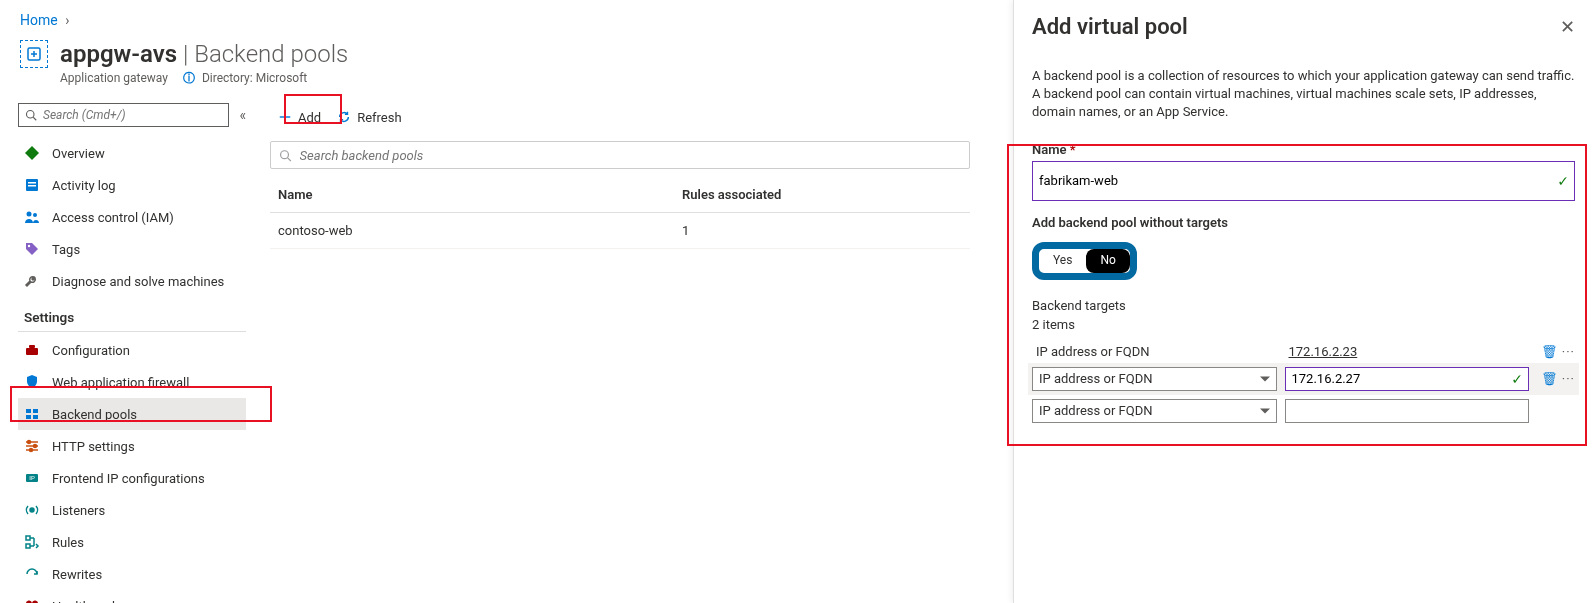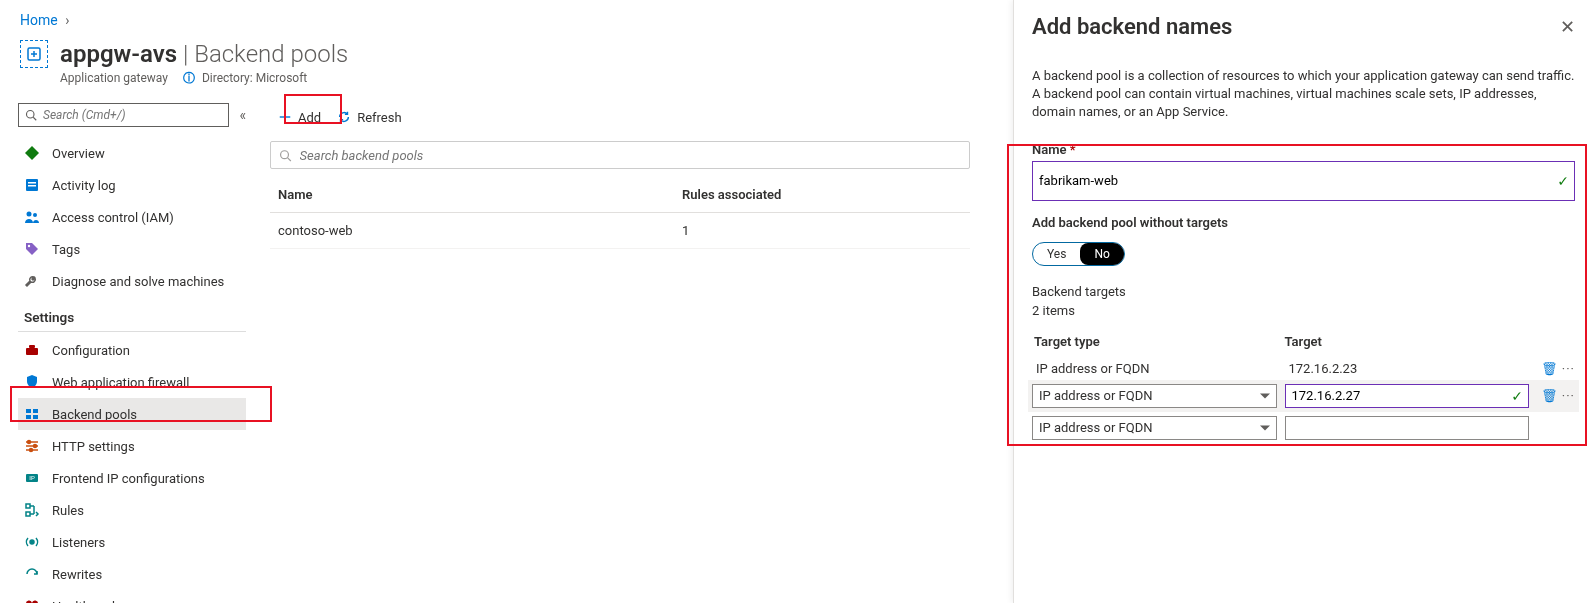--- a/index.html
+++ b/index.html
@@ -67,30 +67,30 @@
   .panel-title { font-size: 22px; font-weight: 600; }
   .panel-close { font-size: 18px; cursor: pointer; color: #605e5c; }
   .panel-desc { font-size: 13px; color: #323130; margin-bottom: 20px; line-height: 1.4; }
   .field-label { font-size: 13px; font-weight: 600; margin-bottom: 4px; }
   .req-star { color: #a80000; }
   .field-in { width: 100%; border: 1px solid #605e5c; height: 40px; padding: 0 6px; font-size: 13px; outline: none; }
   .field-in.valid { border-color: #6b2fb5; }
   .field-wrap { position: relative; margin-bottom: 14px; }
   .field-check { position: absolute; right: 6px; top: 50%; transform: translateY(-50%); color: #107c10; font-size: 14px; }
 
-  .toggle { display: inline-flex; border: 1px solid #0369a1; border-radius: 12px; overflow: hidden; height: 24px; }
+  .toggle { display: inline-flex; border: 7px solid #0369a1; border-radius: 12px; overflow: hidden; height: 38px; }
   .toggle span { padding: 2px 14px; font-size: 12px; line-height: 18px; cursor: pointer; }
   .toggle .on  { background: #000000; color: #fff; border-radius: 8px; }
 
   .targets-head { display: flex; font-weight: 600; padding: 8px 2px; }
   .targets-head .tt { flex: 1; }
   .targets-head .tv { flex: 1; }
   .target-row { display: flex; align-items: center; padding: 4px 0; gap: 8px; }
   .target-row .tt { flex: 1; }
-  .target-row .tv { flex: 1; }
+  .target-row .tv { flex: 1; text-decoration: underline; }
   .sel { width: 100%; border: 1px solid #8a8886; height: 24px; padding: 0 22px 0 6px; font-size: 13px; background: #fff; position: relative; display: flex; align-items: center; }
   .sel::after { content: ""; position: absolute; right: 6px; top: 50%; width: 0; height: 0; border-left: 5px solid transparent; border-right: 5px solid transparent; border-top: 5px solid #605e5c; transform: translateY(-50%); }
   .txt { width: 100%; border: 1px solid #8a8886; height: 24px; padding: 0 6px; font-size: 13px; outline: none; }
   .txt.valid { border-color: #6b2fb5; }
   .target-actions { width: 38px; display: flex; align-items: center; gap: 4px; justify-content: flex-end; }
   .trash { color: #0078d4; cursor: pointer; }
   .more  { color: #605e5c; cursor: pointer; letter-spacing: 1px; }
   .editing-row { background: #f3f2f1; padding: 4px 4px; margin: 0 -4px; }
   .static-txt { padding-left: 4px; }
 
@@ -240,38 +240,38 @@
             <svg viewBox="0 0 16 16" fill="currentColor">
               <rect x="2" y="4" width="12" height="8" rx="1"></rect>
               <text x="8" y="10" text-anchor="middle" font-size="6" fill="#fff">IP</text>
             </svg>
           </span>
           <span>Frontend IP configurations</span>
         </div>
         <div class="menu-item">
           <span class="mi-icon ic-teal">
             <svg viewBox="0 0 16 16" fill="none" stroke="currentColor" stroke-width="1.5">
+              <circle cx="8" cy="8" r="2" fill="currentColor"></circle>
+              <path d="M4 4a6 6 0 0 0 0 8M12 4a6 6 0 0 1 0 8"></path>
+            </svg>
+          </span>
+          <span>Listeners</span>
+        </div>
+        <div class="menu-item">
+          <span class="mi-icon ic-teal">
+            <svg viewBox="0 0 16 16" fill="none" stroke="currentColor" stroke-width="1.5">
               <rect x="2" y="2" width="4" height="4"></rect>
               <rect x="2" y="10" width="4" height="4"></rect>
               <line x1="6" y1="4" x2="10" y2="4"></line>
               <line x1="10" y1="4" x2="10" y2="12"></line>
               <line x1="10" y1="12" x2="6" y2="12"></line>
               <polyline points="12 10 14 12 12 14"></polyline>
             </svg>
           </span>
           <span>Rules</span>
-        </div>
-        <div class="menu-item">
-          <span class="mi-icon ic-teal">
-            <svg viewBox="0 0 16 16" fill="none" stroke="currentColor" stroke-width="1.5">
-              <circle cx="8" cy="8" r="2" fill="currentColor"></circle>
-              <path d="M4 4a6 6 0 0 0 0 8M12 4a6 6 0 0 1 0 8"></path>
-            </svg>
-          </span>
-          <span>Listeners</span>
         </div>
         <div class="menu-item">
           <span class="mi-icon ic-teal">
             <svg viewBox="0 0 16 16" fill="none" stroke="currentColor" stroke-width="1.5">
               <path d="M3 8a5 5 0 0 1 10 0"></path>
               <polyline points="13 5 13 8 10 8"></polyline>
             </svg>
           </span>
           <span>Rewrites</span>
         </div>
@@ -324,21 +324,21 @@
             <div class="c-name">contoso-web</div>
             <div class="c-rules">1</div>
           </div>
         </div>
     </div>
   </div>
 </div>
 
 <div class="panel">
   <div class="panel-title-row">
-    <div class="panel-title">Add backend names</div>
+    <div class="panel-title">Add virtual pool</div>
     <div class="panel-close">✕</div>
   </div>
   <div class="panel-desc">A backend pool is a collection of resources to which your application gateway can send traffic. A backend pool can contain virtual machines, virtual machines scale sets, IP addresses, domain names, or an App Service.</div>
 
   <div class="field-label">
     <span>Name</span> <span class="req-star">*</span>
   </div>
   <div class="field-wrap">
     <input class="field-in valid" value="fabrikam-web" style="">
     <span class="field-check">✓</span>
@@ -346,25 +346,20 @@
 
   <div class="field-label" style="font-weight:600;margin-bottom:12px;">Add backend pool without targets</div>
   <div class="toggle" style="margin-bottom:18px;">
     <span>Yes</span>
     <span class="on">No</span>
   </div>
 
   <div style="margin-bottom:4px;">Backend targets</div>
   <div style="margin-bottom:8px;">2 items</div>
 
-  <div class="targets-head">
-    <div class="tt">Target type</div>
-    <div class="tv">Target</div>
-    <div style="width:38px"></div>
-  </div>
   <div id="target-rows">
       <div class="target-row">
         <div class="tt static-txt">IP address or FQDN</div>
         <div class="tv static-txt">172.16.2.23</div>
         <div class="target-actions">
           <span class="trash">🗑</span>
           <span class="more">···</span>
         </div>
       </div>
       <div class="target-row editing-row">

